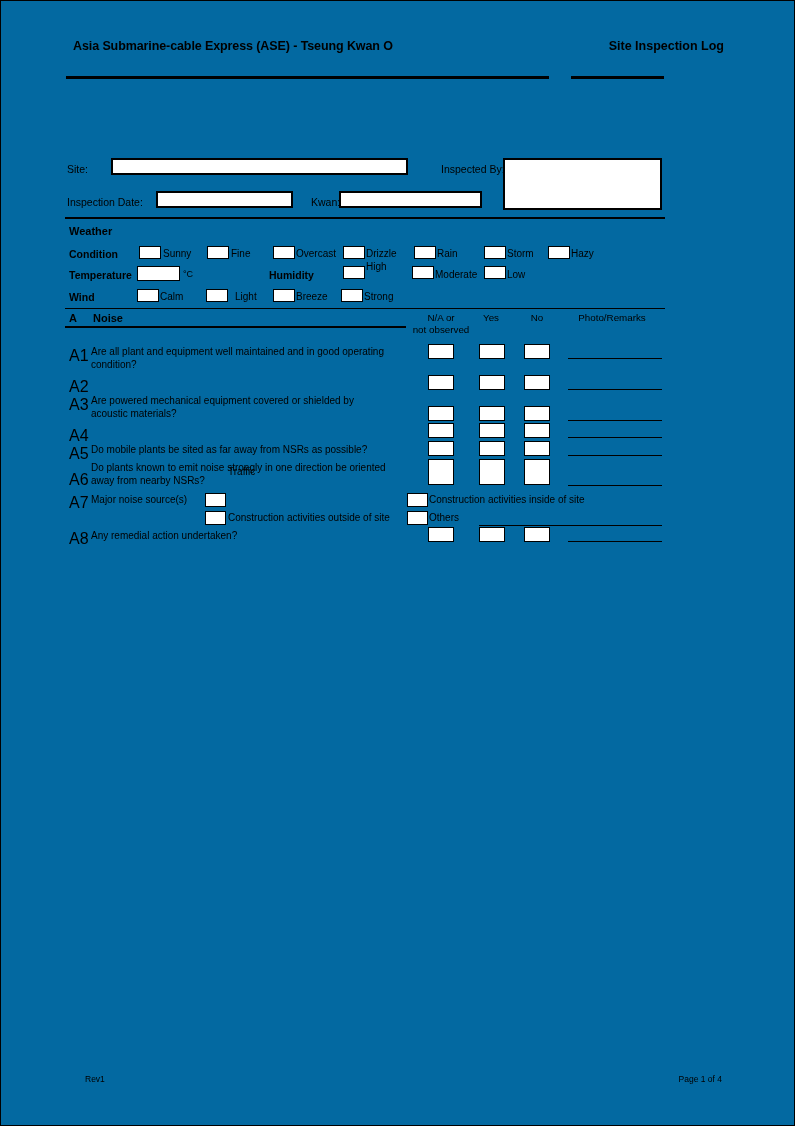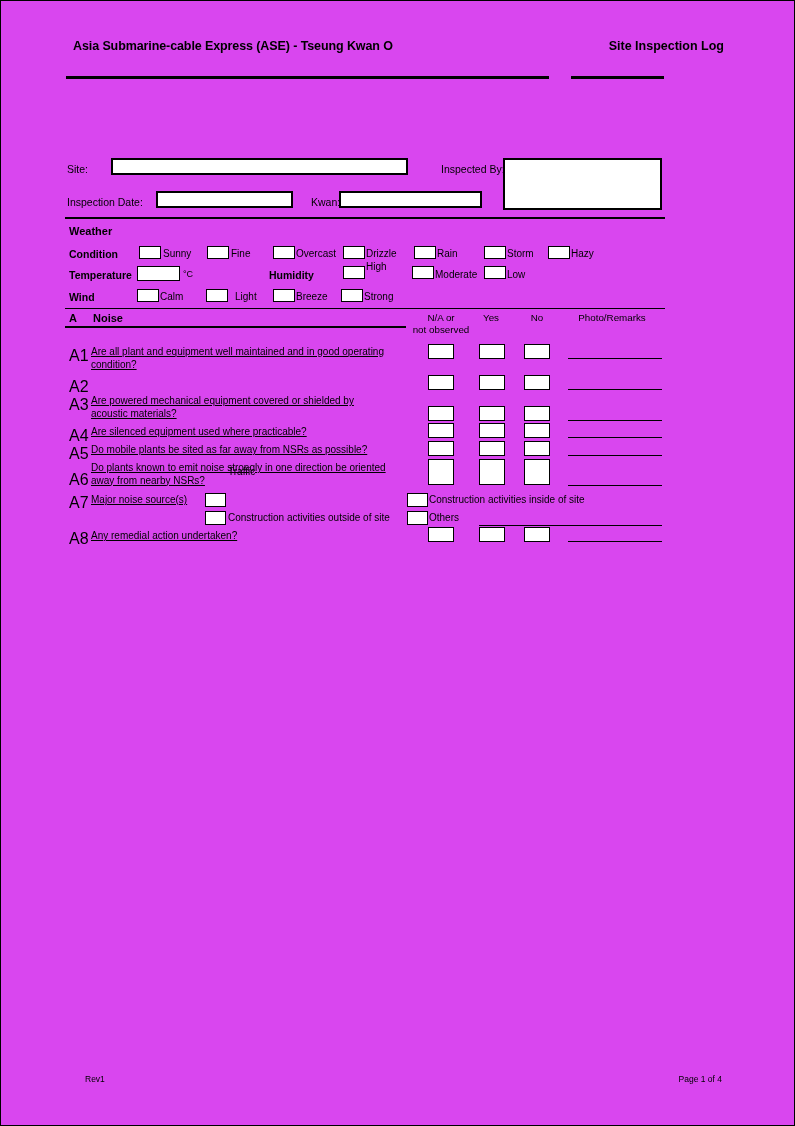--- a/index.html
+++ b/index.html
@@ -8,21 +8,21 @@
     background: #ffffff;
   }
   body {
     font-family: "Liberation Sans", sans-serif;
     color: #000000;
   }
   .page {
     position: relative;
     width: 795px;
     height: 1126px;
-    background: #d946ef;
+    background: #0369a1;
     border: 1px solid #000000;
     overflow: hidden;
   }
 
   
   .doc-title {
     position: absolute;
     left: 72px; top: 38px;
     font-size: 12.5px;
     font-weight: bold;
@@ -131,21 +131,20 @@
   }
   .q-num {
     position: absolute;
     font-size: 16px;
     white-space: nowrap;
   }
   .q-txt {
     position: absolute;
     font-size: 10px;
     line-height: 12.5px;
-    text-decoration: underline;
   }
   .tick {
     position: absolute;
     width: 26px; height: 15px;
     border: 1.8px solid #000;
     background: #fff;
   }
   .tick.tall { height: 26px; }
   .remark-line {
     position: absolute;
@@ -255,21 +254,20 @@
   <div class="remark-line" style="left:567px; top:388px; width:94px;"></div>
 
   <div class="q-num" style="left:68px; top:395px;">A3</div>
   <div class="q-txt" style="left:90px; top:394px; width:290px;">Are powered mechanical equipment covered or shielded by acoustic materials?</div>
   <div class="tick" style="left:427px; top:405px;"></div>
   <div class="tick" style="left:478px; top:405px;"></div>
   <div class="tick" style="left:523px; top:405px;"></div>
   <div class="remark-line" style="left:567px; top:419px; width:94px;"></div>
 
   <div class="q-num" style="left:68px; top:426px;">A4</div>
-  <div class="q-txt" style="left:90px; top:425px; width:310px;">Are silenced equipment used where practicable?</div>
   <div class="tick" style="left:427px; top:422px;"></div>
   <div class="tick" style="left:478px; top:422px;"></div>
   <div class="tick" style="left:523px; top:422px;"></div>
   <div class="remark-line" style="left:567px; top:436px; width:94px;"></div>
 
   <div class="q-num" style="left:68px; top:444px;">A5</div>
   <div class="q-txt" style="left:90px; top:443px; width:320px;">Do mobile plants be sited as far away from NSRs as possible?</div>
   <div class="tick" style="left:427px; top:440px;"></div>
   <div class="tick" style="left:478px; top:440px;"></div>
   <div class="tick" style="left:523px; top:440px;"></div>

